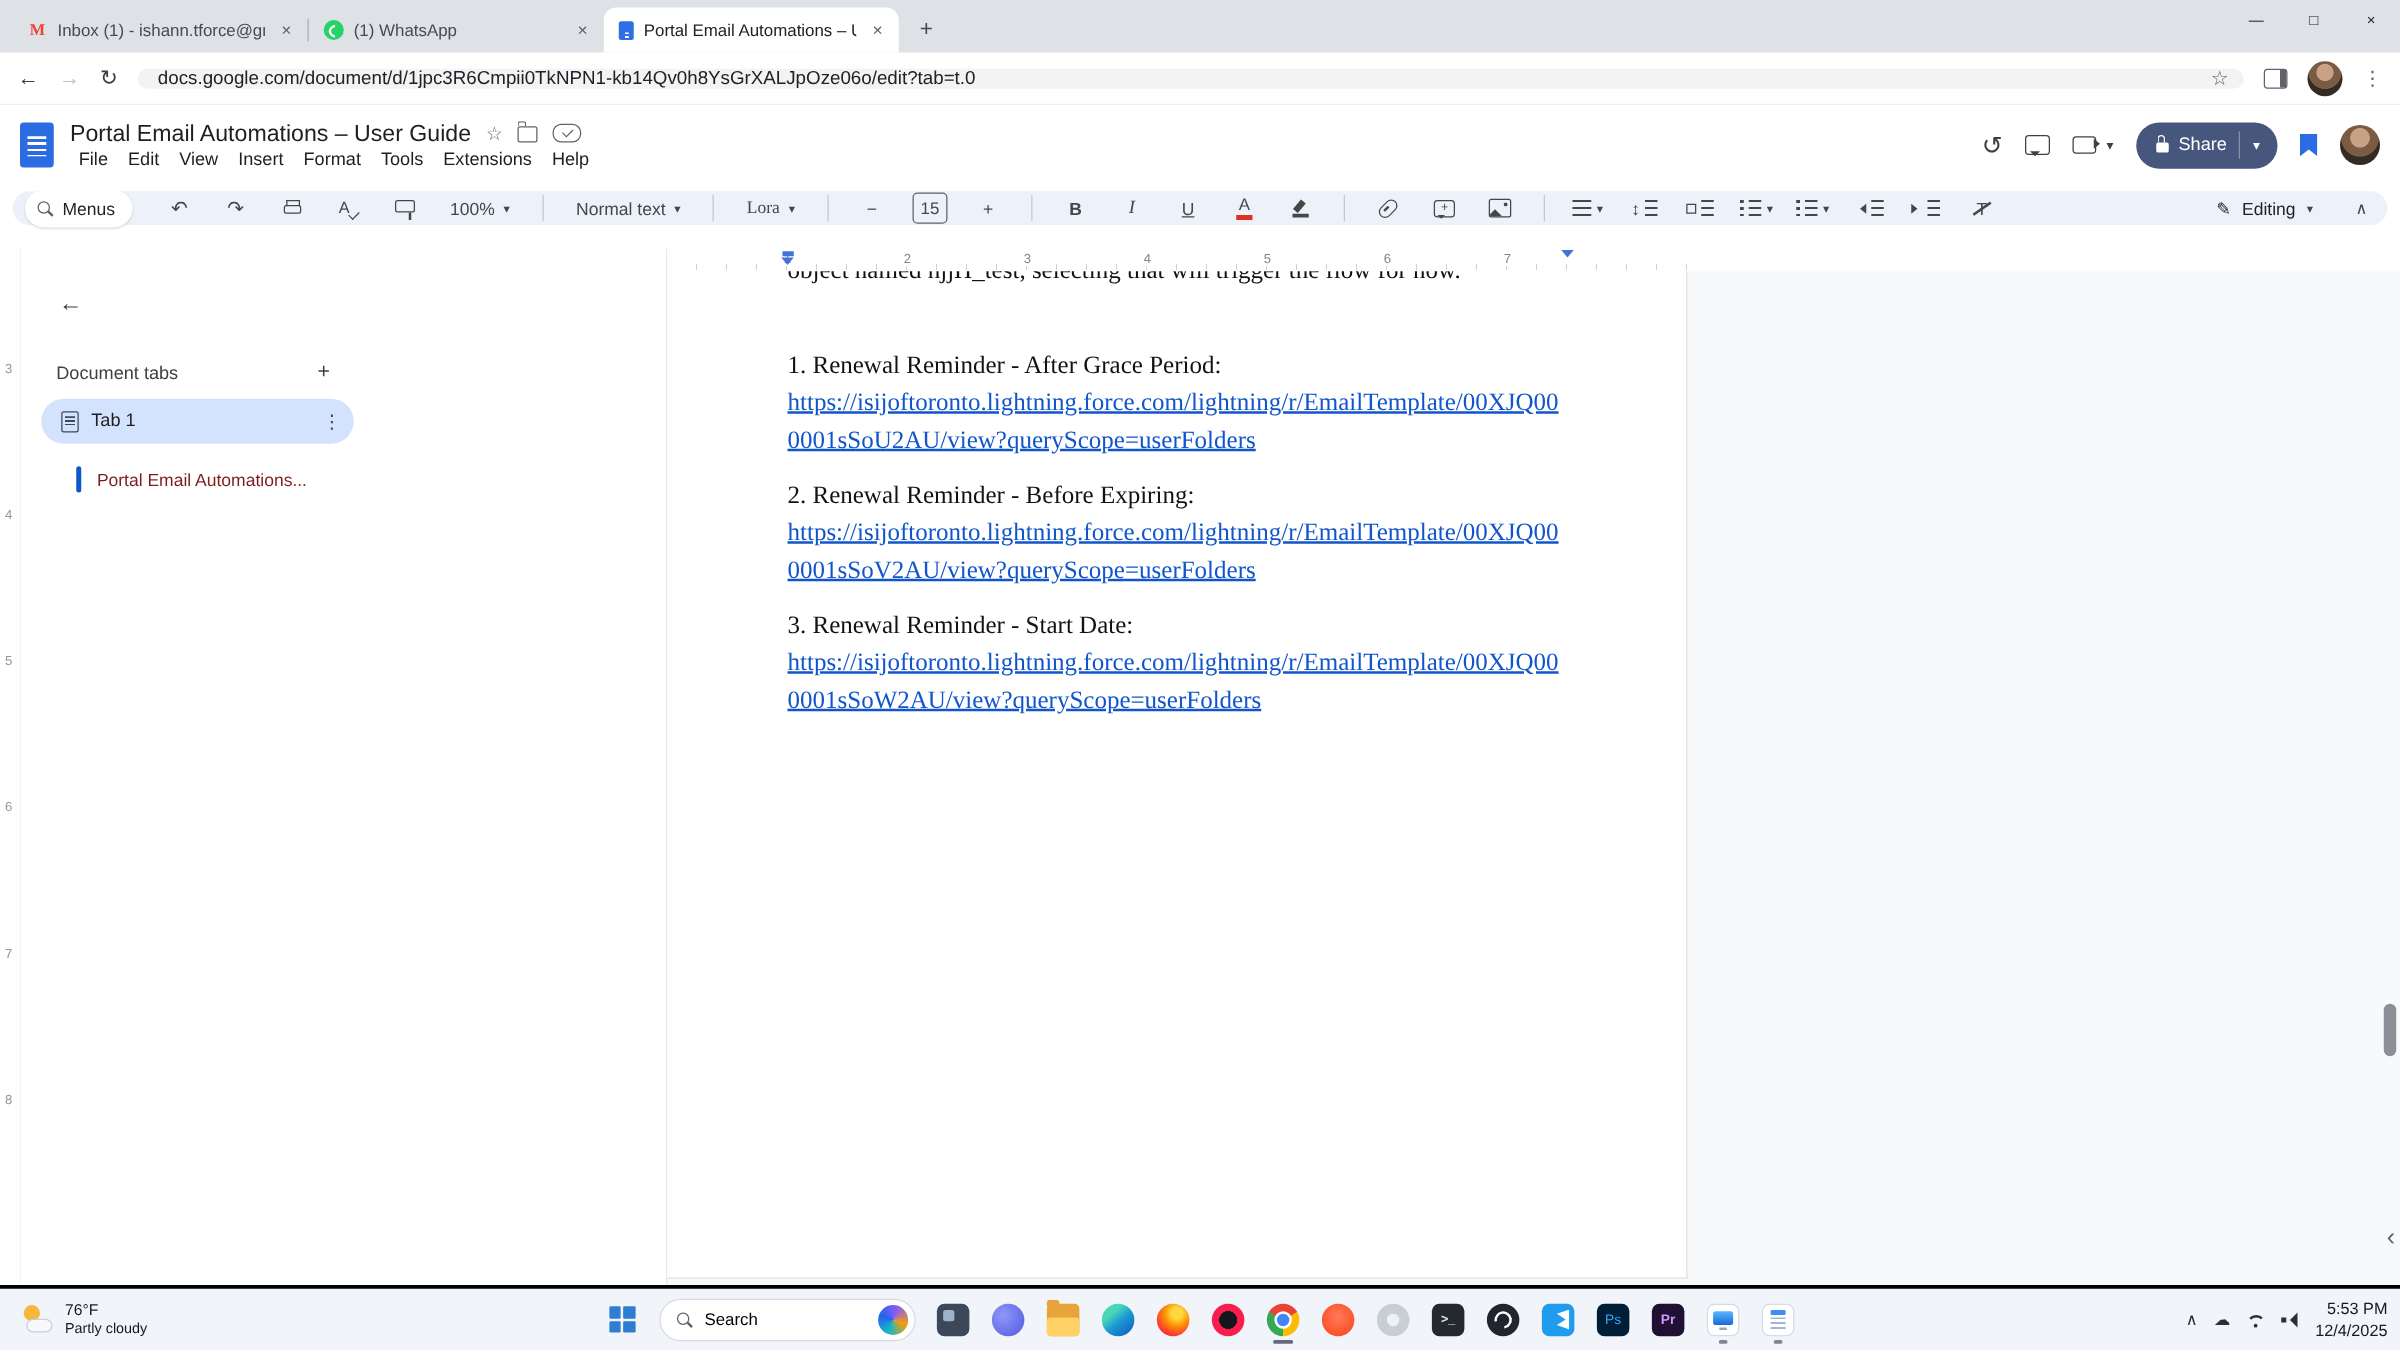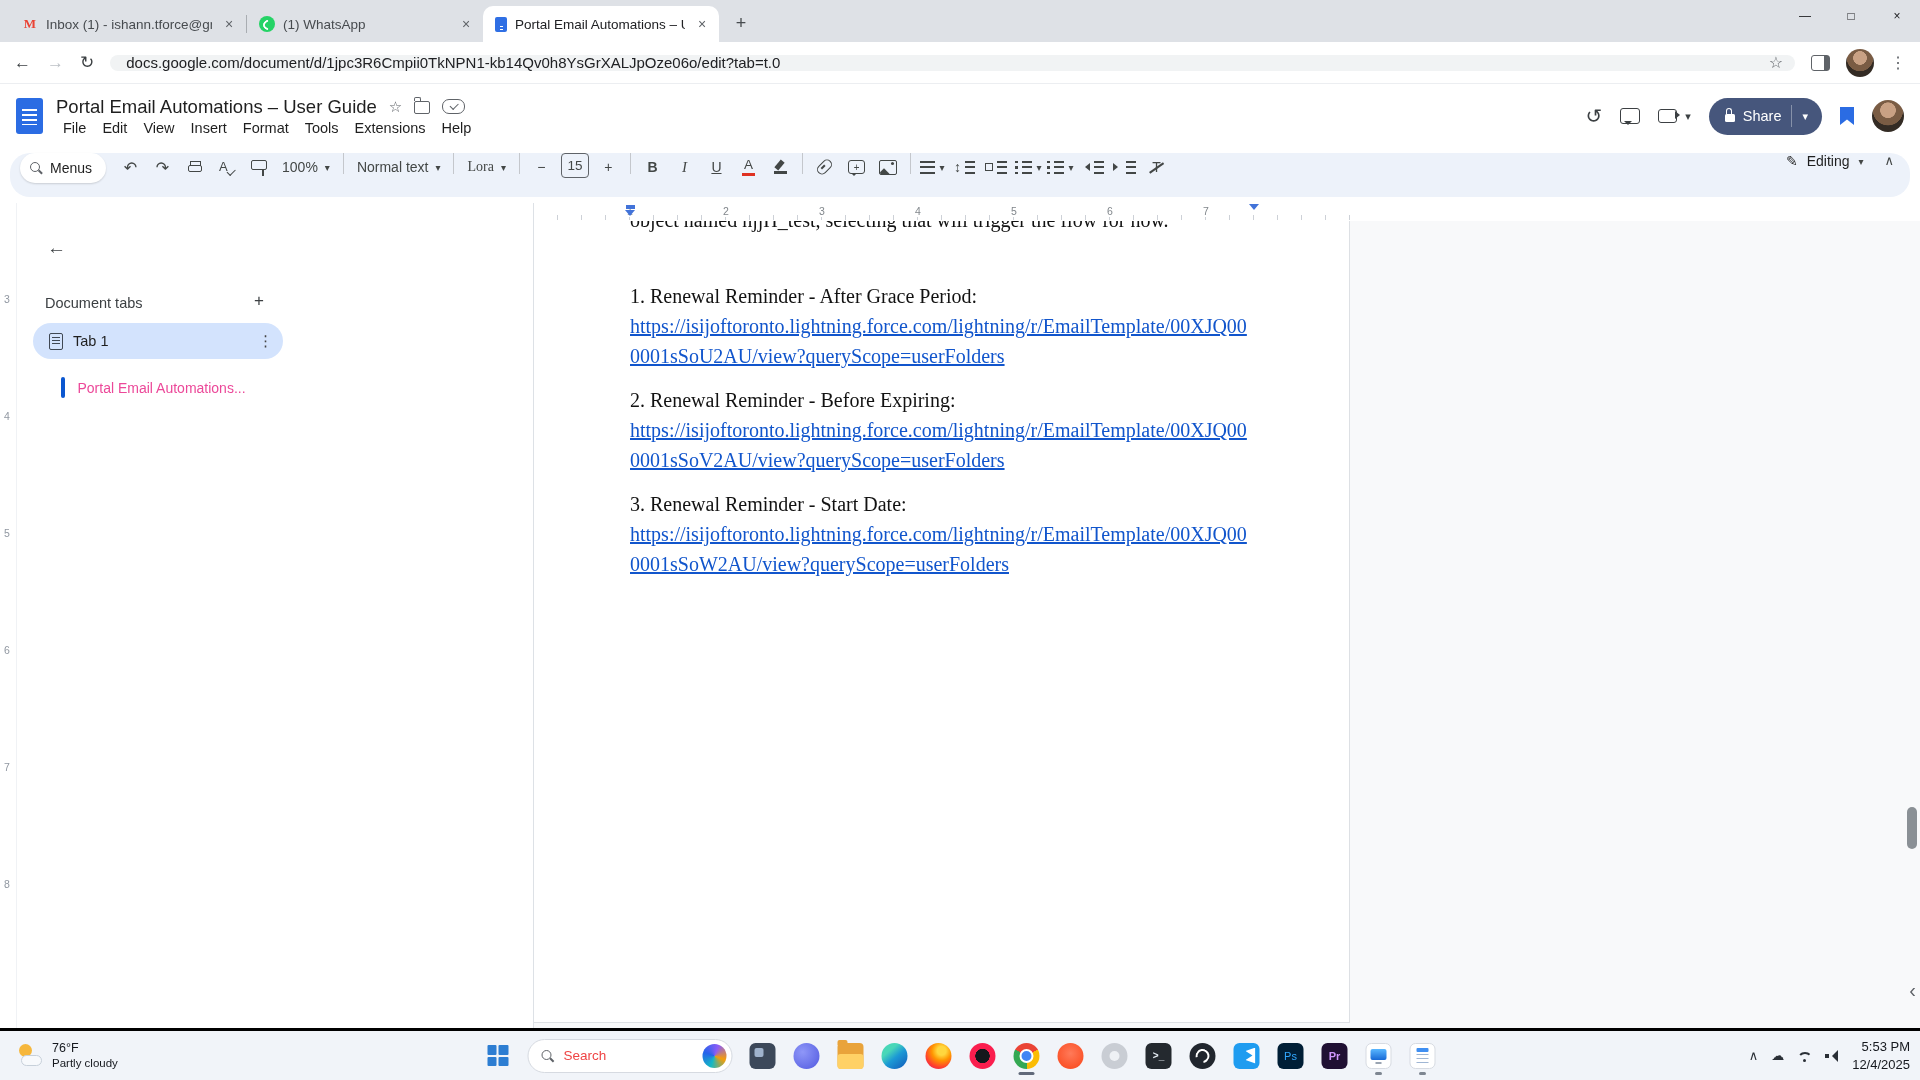--- a/index.html
+++ b/index.html
@@ -57,21 +57,21 @@
   .sm-caret{font-size:11px;color:#3c4043}
   .share{height:37px;background:#46567c;border-radius:19px;display:flex;align-items:center;color:#fff;padding:0 4px 0 16px}
   .share-label{font-size:14.5px;margin:0 10px 0 8px}
   .share-div{width:1px;height:22px;background:rgba(255,255,255,.35)}
   .share-caret{padding:0 10px;font-size:11px;color:#fff}
   .lock{width:10px;height:8px;background:#fff;border-radius:1.5px;position:relative;margin-top:4px}
   .lock::before{content:"";position:absolute;top:-6px;left:1px;width:6px;height:6px;border:1.6px solid #fff;border-bottom:none;border-radius:5px 5px 0 0;box-sizing:border-box}
   .bkm{width:14px;height:18px;background:#2b6ce3;clip-path:polygon(0 0,100% 0,100% 100%,50% 70%,0 100%)}
   
   .dtoolbar-row{flex:0 0 51px;padding:5px 10px 6px;background:#fff;box-sizing:border-box}
-  .dtoolbar{height:44px;background:#edf2fa;border-radius:20px;display:flex;align-items:flex-start;padding:0 10px;gap:1px;color:#434746;font-size:14px}
+  .dtoolbar{height:27px;background:#edf2fa;border-radius:20px;display:flex;align-items:center;padding:0 10px;gap:14px;color:#434746;font-size:14px}
   .menus{height:30px;background:#fff;border-radius:15px;display:flex;align-items:center;gap:7px;padding:0 14px 0 10px;margin-right:8px;box-shadow:0 1px 2px rgba(0,0,0,.15);font-size:14px;color:#1f1f1f}
   .tbtn{min-width:27px;height:28px;display:flex;align-items:center;justify-content:center;border-radius:4px;padding:0 2px;gap:4px}
   .g16{font-size:16px}
   .tdiv{width:1px;height:21px;background:#c4c7cc;margin:0 5px}
   .dd{display:flex;align-items:center;gap:7px;padding:0 7px;height:28px}
   .caret{font-size:10px;color:#434746}
   .fontname{font-family:"Liberation Serif",serif}
   .fs-box{width:26px;height:23px;border:1px solid #5f6368;border-radius:4px;display:flex;align-items:center;justify-content:center;font-size:13.5px;margin:0 3px}
   .bold{font-weight:700}
   .ital{font-family:"Liberation Serif",serif;font-style:italic;font-size:15px}
@@ -118,21 +118,21 @@
   .sb-back{position:absolute;left:30px;top:34px;font-size:19px;color:#3c4043}
   .sb-title{position:absolute;left:28px;top:92px;font-size:14.5px;color:#3c4043}
   .sb-add{position:absolute;left:237px;top:88px;font-size:17px;color:#3c4043}
   .sb-tab{position:absolute;left:16px;top:120px;width:250px;height:36px;background:#d3e3fd;border-radius:18px;display:flex;align-items:center;gap:10px;padding:0 10px 0 16px;box-sizing:border-box}
   .tabdoc{width:12px;height:15px;border:1.7px solid #3f4854;border-radius:2px;position:relative}
   .tabdoc::after{content:"";position:absolute;left:2px;right:2px;top:3px;height:7px;background:repeating-linear-gradient(to bottom,#3f4854 0 1.3px,transparent 1.3px 3.2px)}
   .sb-tab-label{font-size:14.5px;color:#1f1f1f;flex:1}
   .sb-kebab{font-size:15px;color:#444}
   .sb-outline{position:absolute;left:44px;top:174px;display:flex;align-items:center;gap:13px}
   .obar{width:3.5px;height:21px;background:#0b57d0;border-radius:2px}
-  .olabel{font-size:14px;color:#ec4899}
+  .olabel{font-size:14px;color:#7f1d1d}
   
   .canvas{flex:1;position:relative;background:#f8f9fa;min-width:0}
   .hruler{position:absolute;left:0;top:0;right:0;height:18px;background:#fff}
   .hruler .ticks{position:absolute;left:0;top:12px;width:816px;height:5px;background:repeating-linear-gradient(to right,transparent 0 23px,#cdd1d7 23px 24px)}
   .rn{position:absolute;top:2px;transform:translateX(-50%);font-size:10.5px;color:#80868b;background:#fff;padding:0 3px}
   .mk-left{position:absolute;left:96px;top:2px;transform:translateX(-50%);display:flex;flex-direction:column;align-items:center}
   .mk-sq{width:9px;height:4px;background:#4273d9}
   .mk-tri{width:0;height:0;border:5px solid transparent;border-top:6px solid #4273d9;margin-top:1px}
   .mk-right{position:absolute;left:720px;top:7px;transform:translateX(-50%)}
   .page{position:absolute;left:0;top:18px;width:816px;bottom:5px;background:#fff;border-right:1px solid #dde0e4;border-bottom:1px solid #dde0e4;overflow:hidden;box-sizing:border-box}
@@ -154,21 +154,21 @@
   .wtext{line-height:1.3}
   .wtemp{font-size:12.5px;color:#16191f}
   .wcond{font-size:11.5px;color:#16191f}
   .tb-center{position:absolute;left:50%;top:0;bottom:0;transform:translateX(-50%);display:flex;align-items:center;gap:4px}
   .appbtn{width:40px;height:42px;display:flex;align-items:center;justify-content:center;border-radius:6px;position:relative;flex:0 0 auto}
   .appbtn.active::after{content:"";position:absolute;bottom:2px;left:50%;transform:translateX(-50%);width:7px;height:3px;border-radius:2px;background:#7e8691}
   .appbtn.active.focused::after{width:16px;background:#61697a}
   .winlogo{width:21px;height:21px;display:grid;grid-template-columns:1fr 1fr;grid-template-rows:1fr 1fr;gap:2px}
   .winlogo i{background:#2d7dd2;border-radius:1px}
   .tsearch{width:205px;height:34px;background:#fff;border:1px solid #d6dae1;border-radius:17px;display:flex;align-items:center;gap:9px;padding:0 5px 0 13px;margin:0 6px;box-sizing:border-box;flex:0 0 auto}
-  .tsearch-label{font-size:13.5px;color:#ef4444;flex:1}
+  .tsearch-label{font-size:13.5px;color:#000000;flex:1}
   .bingball{width:24px;height:24px;border-radius:50%;background:conic-gradient(from 200deg,#14b8c4,#2563eb,#8b5cf6,#f59e0b,#14b8c4)}
   .ai{width:26px;height:26px;border-radius:6px;position:relative;display:flex;align-items:center;justify-content:center;box-sizing:border-box}
   .ai-taskview{background:#3c485a}
   .ai-taskview::after{content:"";position:absolute;left:5px;top:5px;width:9px;height:9px;background:#9fb2cc;border-radius:2px}
   .ai-chat{border-radius:50%;background:radial-gradient(circle at 35% 35%,#8f97f8,#5159e0)}
   .ai-explorer{background:#e9a33b;border-radius:4px}
   .ai-explorer::before{content:"";position:absolute;left:0;top:-3px;width:10px;height:5px;background:#e9a33b;border-radius:2px 2px 0 0}
   .ai-explorer::after{content:"";position:absolute;left:0;bottom:0;width:26px;height:15px;background:#ffd166;border-radius:3px}
   .ai-edge{border-radius:50%;background:linear-gradient(140deg,#49d7b8 0 30%,#1b98d5 55%,#1256b8)}
   .ai-firefox{border-radius:50%;background:radial-gradient(circle at 62% 30%,#ffd73e 0 18%,#ff9500 40%,#ff3b30 70%,#c81d8e)}

